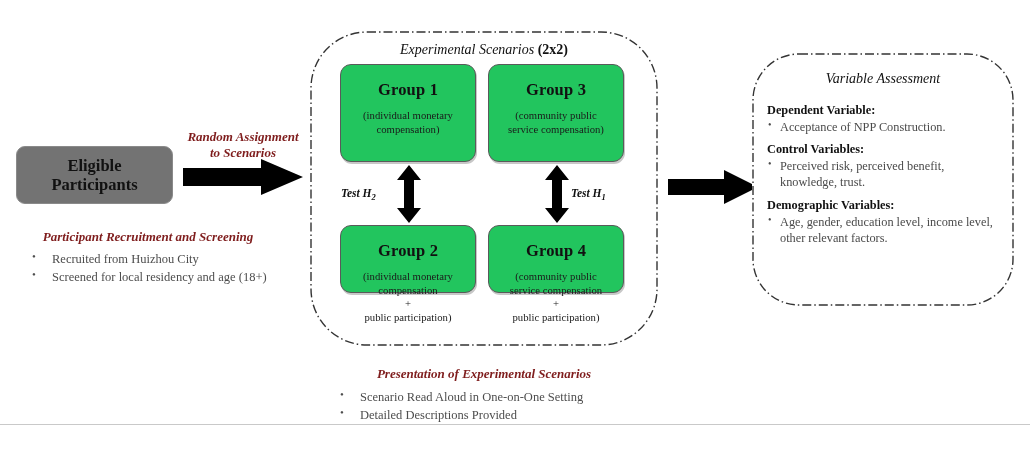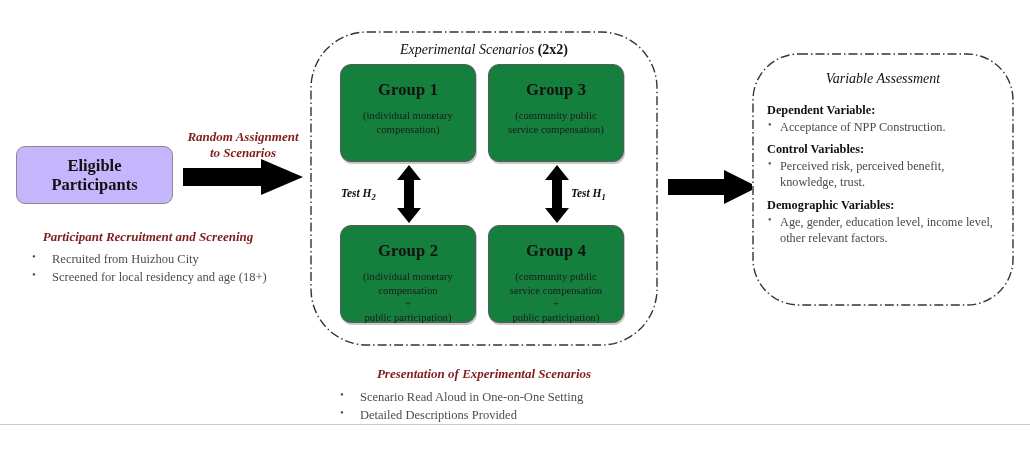--- a/index.html
+++ b/index.html
@@ -55,21 +55,21 @@
 
   
   #eligible-box {
     position: absolute;
     left: 16px;
     top: 146px;
     width: 157px;
     height: 58px;
     border: 1.6px solid #8a8a8a;
     border-radius: 9px;
-    background: #c4b5fd;
+    background: #737373;
     display: flex;
     align-items: center;
     justify-content: center;
     box-sizing: border-box;
   }
   #eligible-box .lbl {
     font-weight: bold;
     font-size: 16.5px;
     line-height: 1.18;
     text-align: center;
@@ -153,29 +153,29 @@
   }
 
   
   .group-box {
     position: absolute;
     box-sizing: border-box;
     width: 136px;
     height: 98px;
     border: 1.5px solid #5a5a5a;
     border-radius: 11px;
-    background: #15803d;
+    background: #22c55e;
     display: flex;
     flex-direction: column;
     align-items: center;
     justify-content: flex-start;
     padding-top: 15px;
     box-shadow: 1px 2px 0 rgba(0,0,0,0.22);
   }
-  .group-box.tall { height: 98px; }
+  .group-box.tall { height: 68px; }
   .group-title {
     font-weight: bold;
     font-size: 16.5px;
     color: #111;
     letter-spacing: .2px;
   }
   .group-sub {
     margin-top: 9px;
     font-size: 10.7px;
     line-height: 1.28;

